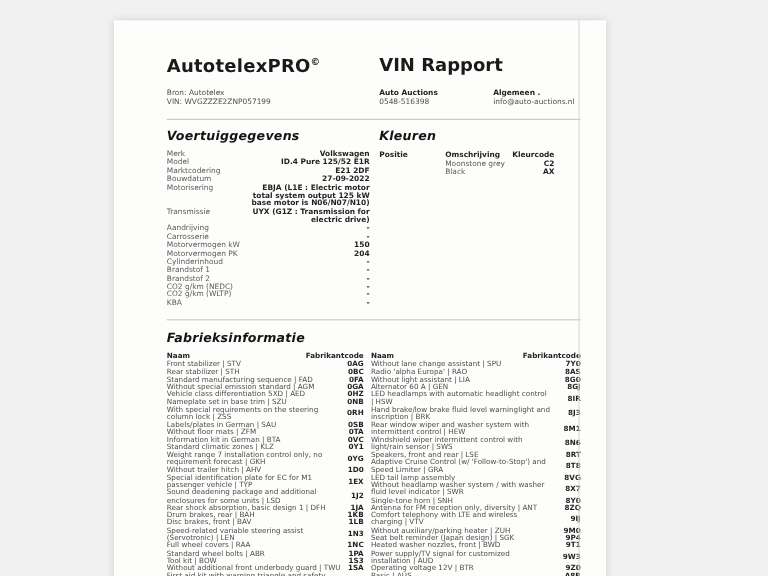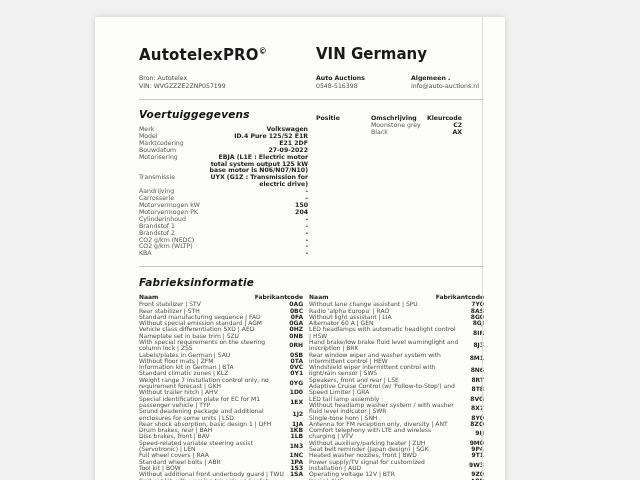--- a/index.html
+++ b/index.html
@@ -65,21 +65,21 @@
 </head>
 <body>
 
 <div class="page">
   <div class="fold-line"></div>
 
   <div class="header-row">
     <div class="brand-block">
       <span class="brand"><span>AutotelexPRO</span><sup>©</sup></span>
     </div>
-    <div class="report-title">VIN Germany</div>
+    <div class="report-title">VIN Rapport</div>
   </div>
 
   <div class="contact-row">
     <div class="contact-col1">
       <div>Bron: Autotelex</div>
       <div>VIN: WVGZZZE2ZNP057199</div>
     </div>
     <div class="contact-col2">
       <div class="bold">Auto Auctions</div>
       <div>0548-516398</div>
@@ -173,20 +173,21 @@
           </div>
 
           <div class="vrow">
             <span class="vlabel">KBA</span>
             <span class="vvalue">-</span>
           </div>
         </div>
     </div>
 
     <div class="kcol">
+      <div class="section-title">Kleuren</div>
       <div class="tbl">
         <div class="khead">
           <span class="kpos">Positie</span>
           <span class="kdesc">Omschrijving</span>
           <span class="kcode">Kleurcode</span>
         </div>
         <div>
 
             <div class="krow">
               <span class="kpos"></span>

